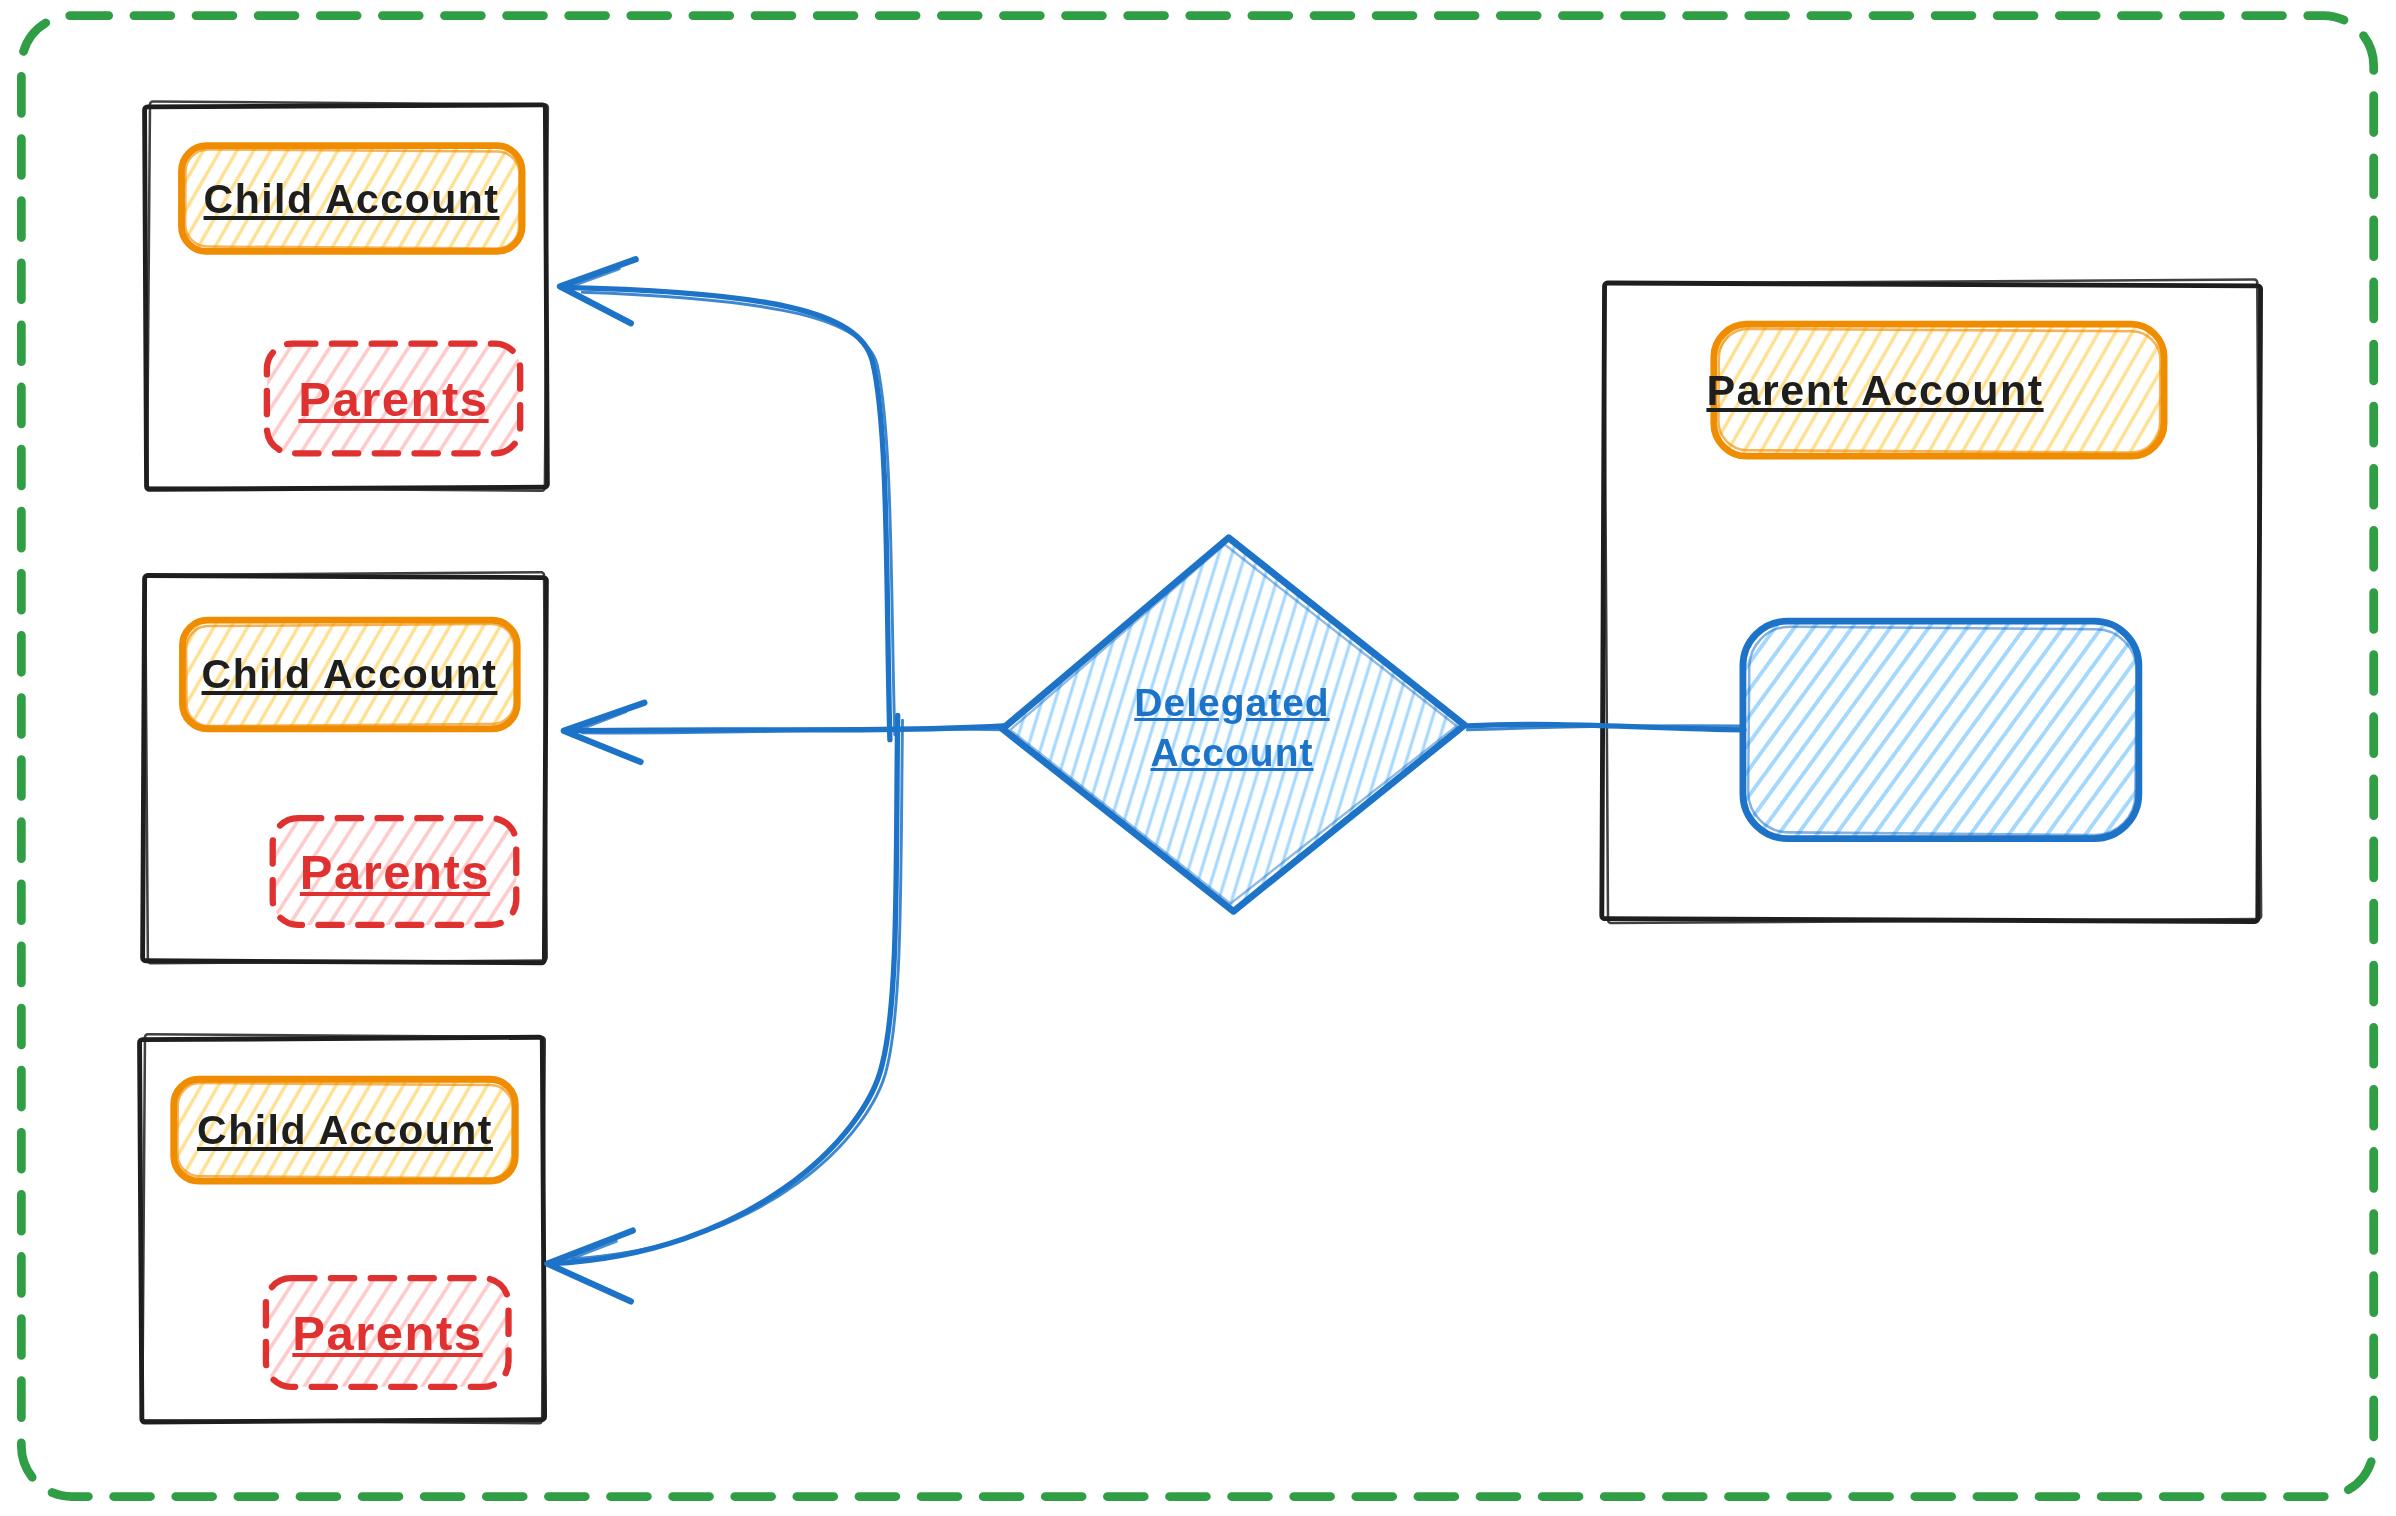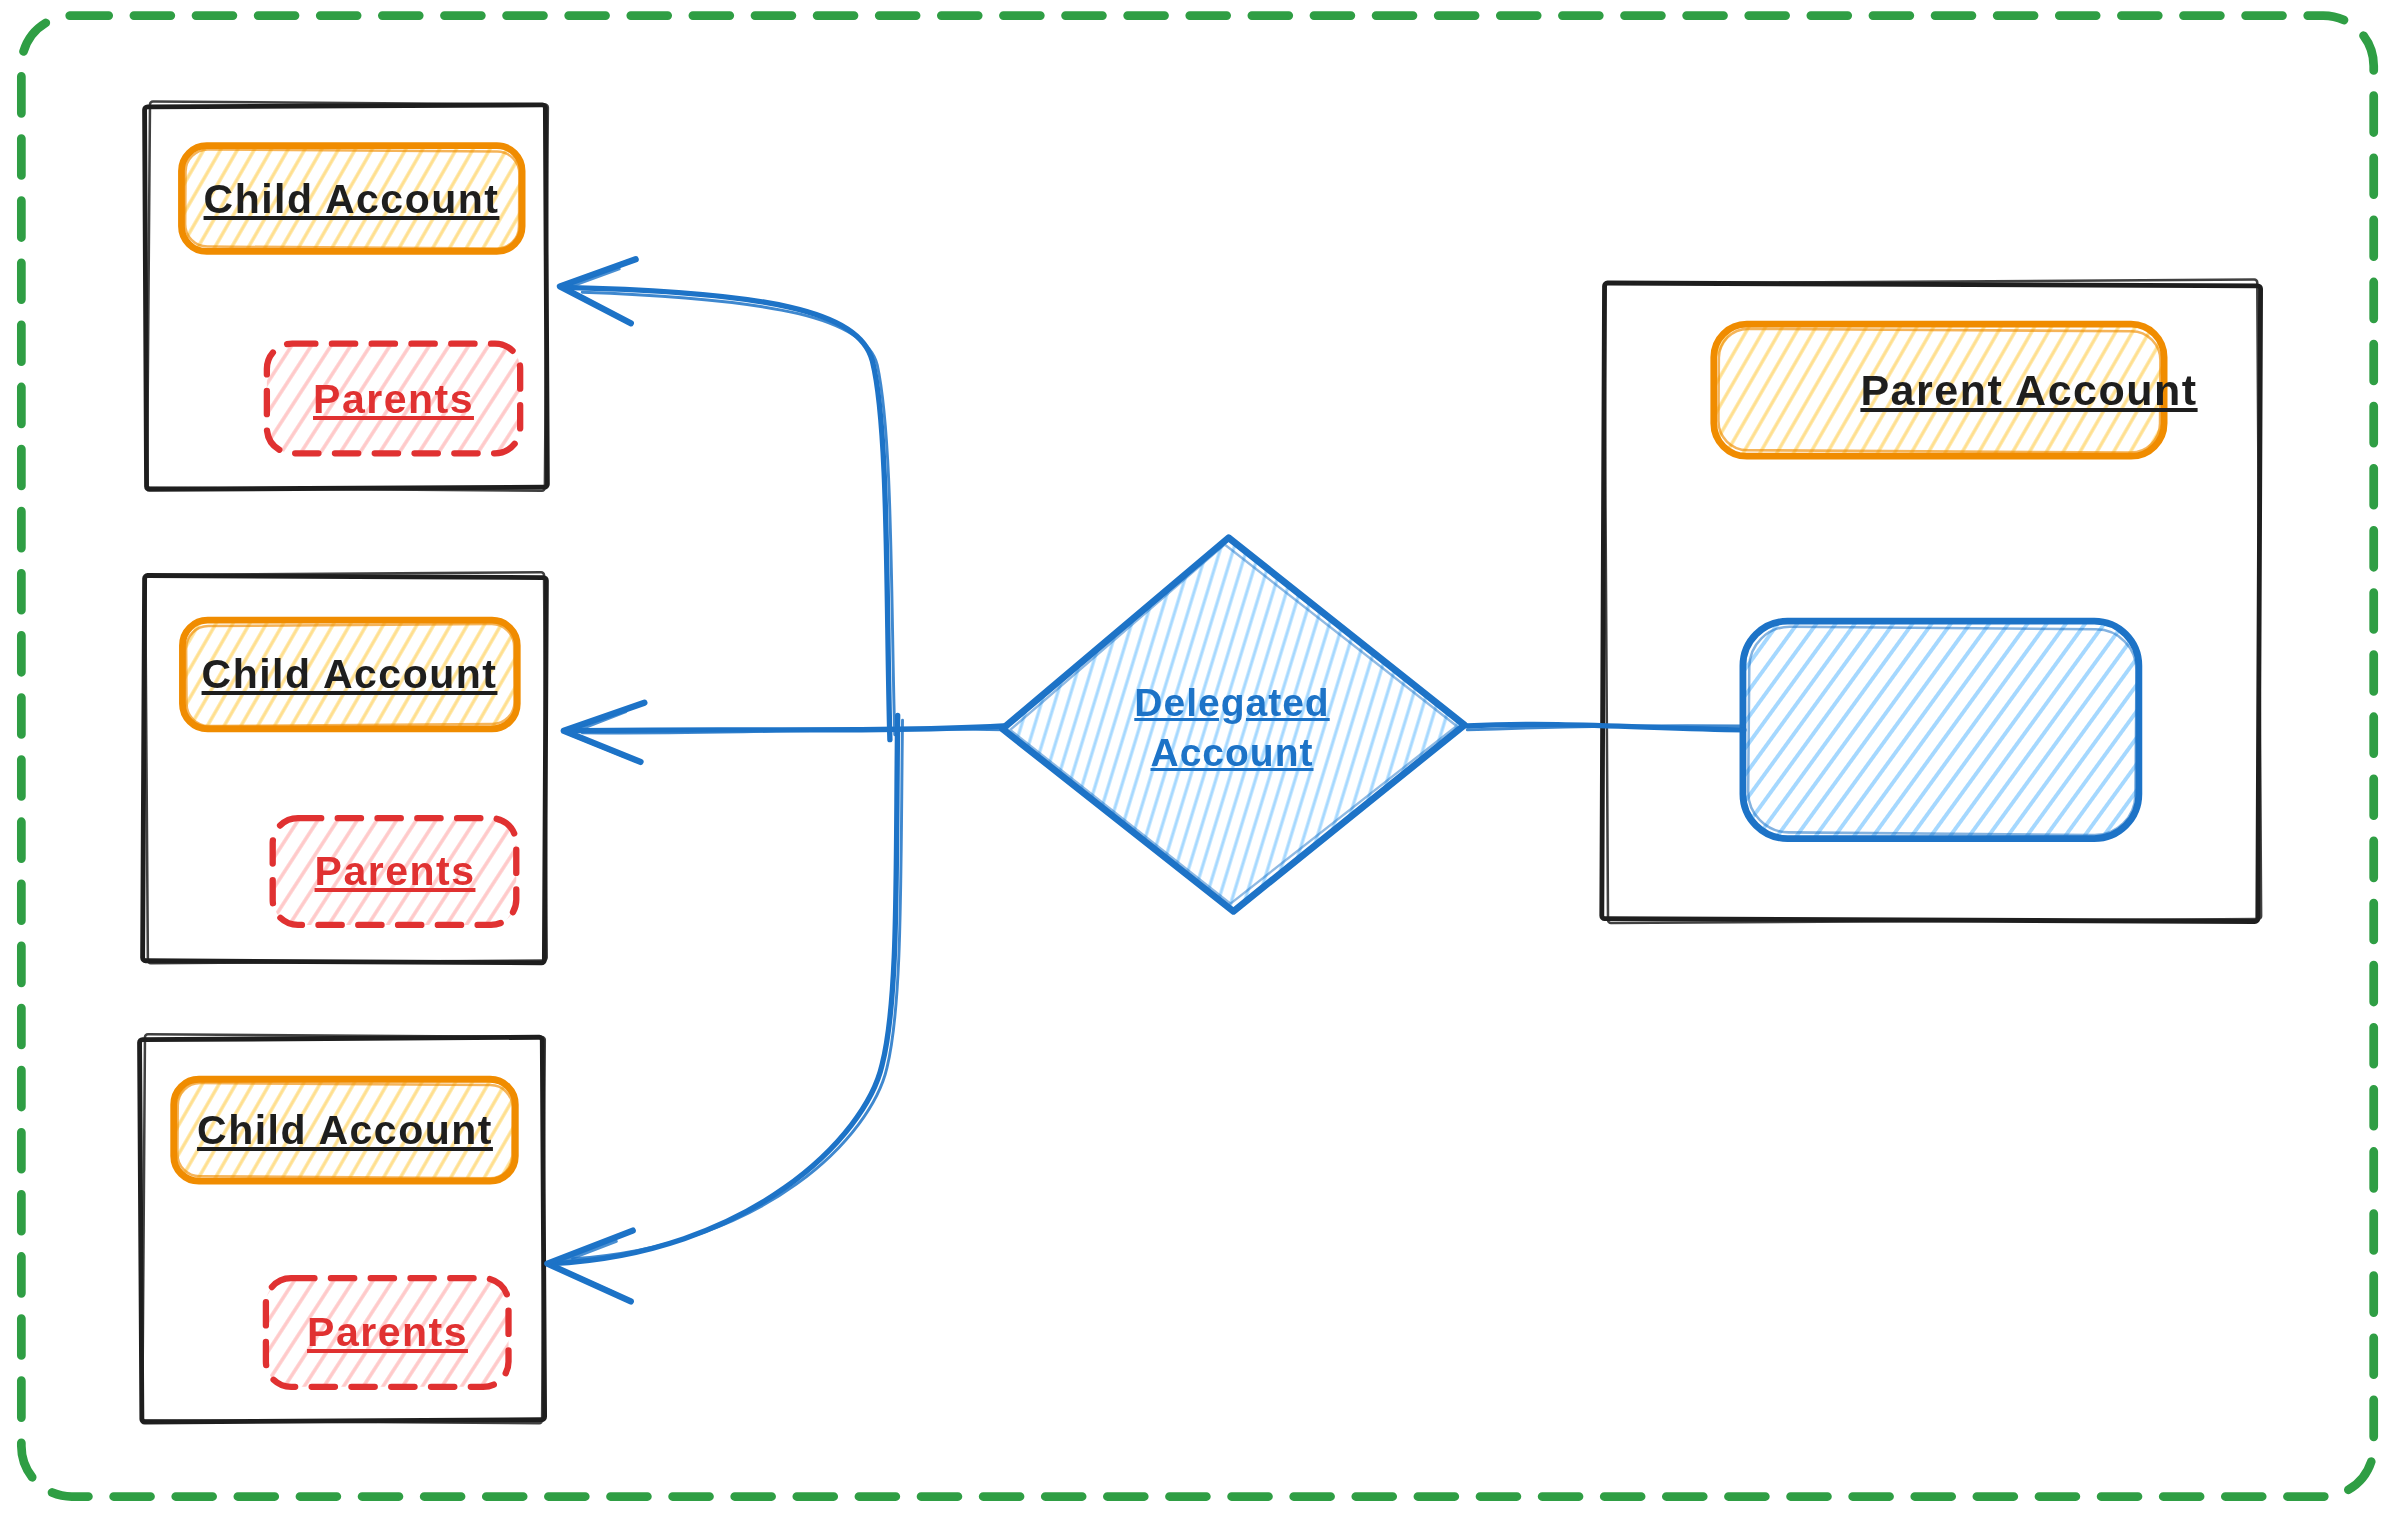--- a/index.html
+++ b/index.html
@@ -28,32 +28,32 @@
   .ah2{fill:none;stroke:var(--blue);stroke-width:3.2;opacity:.8;stroke-linecap:round;stroke-linejoin:round;}
   .pl-y{stroke:var(--yellow_light);stroke-width:3.4;}
   .pl-p{stroke:var(--pink_light);stroke-width:3.6;}
   .pl-b{stroke:var(--blue_light);stroke-width:4;}
   .pl-d{stroke:var(--blue_light);stroke-width:3.2;}
 
   
   .label{position:absolute;display:flex;align-items:center;justify-content:center;
          font-weight:bold;letter-spacing:1.5px;color:var(--ink);white-space:nowrap;text-decoration:underline;}
   .t-child{font-size:41px;}
-  .t-parents{font-size:41px;color:var(--red);}
+  .t-parents{font-size:49px;color:var(--red);}
   .t-pacct{font-size:43px;}
   .t-mgr{font-size:52px;letter-spacing:1.9px;}
   .t-decision{flex-direction:column;font-size:39px;color:var(--blue);line-height:50px;letter-spacing:1px;}
 
   .c1t{left:181px;top:146px;width:341px;height:106px;}
   .c1p{left:267px;top:344px;width:253px;height:110px;}
   .c2t{left:182px;top:620px;width:335px;height:109px;}
   .c2p{left:273px;top:818px;width:244px;height:107px;}
   .c3t{left:174px;top:1079px;width:342px;height:102px;}
   .c3p{left:266px;top:1278px;width:243px;height:109px;}
-  .pt {left:1804px;top:324px;width:450px;height:132px;}
+  .pt {left:1650px;top:324px;width:450px;height:132px;}
   .mg {left:1743px;top:621px;width:396px;height:217px;}
   .da {left:1038px;top:626px;width:388px;height:204px;}
 </style>
 </head>
 <body>
 
 <div class="stage">
 
   <svg width="2397" height="1517" viewBox="0 0 2470 1563">
     <defs>

